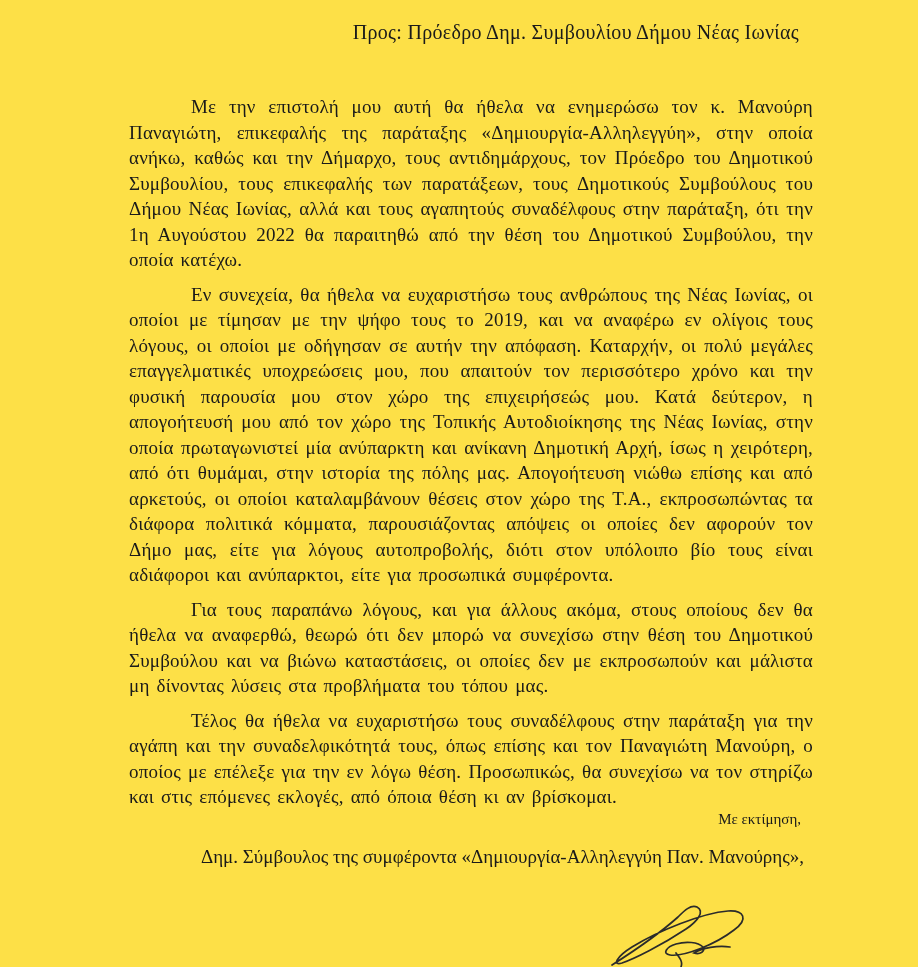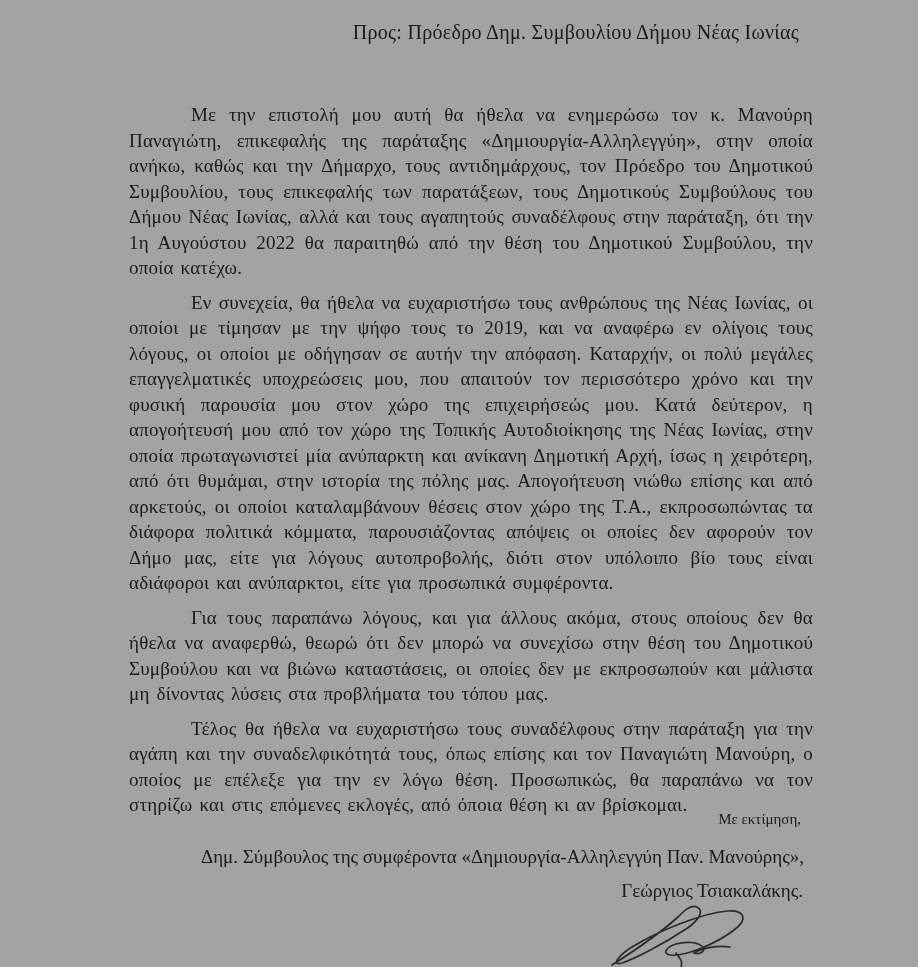--- a/index.html
+++ b/index.html
@@ -7,40 +7,40 @@
     width: 918px; height: 967px;
     background: #ffffff;
     font-family: "Liberation Serif", "DejaVu Serif", serif;
     color: #1a1a1a;
     overflow: hidden;
     position: relative;
   }
   .page {
     position: absolute; left: 0; top: 0;
     width: 918px; height: 967px;
-    background: #a3a3a3;
+    background: #fde047;
   }
   .recipient {
     position: absolute;
     top: 21px; right: 119px;
     font-size: 20px;
     letter-spacing: 0.3px;
     white-space: nowrap;
   }
   .body-text {
     position: absolute;
     top: 94px; left: 129px;
     width: 684px;
     font-size: 19px;
     line-height: 25.5px;
     text-align: justify;
     letter-spacing: 0.2px;
   }
   .body-text p {
-    margin: 8px 0 9px 0;
+    margin: 0 0 9px 0;
     text-indent: 62px;
     word-spacing: 2px;
   }
   .valediction {
     position: absolute;
     top: 811px; right: 117px;
     font-size: 15px;
   }
   .sig-title {
     position: absolute;
@@ -70,28 +70,27 @@
 <body>
 
 <div class="page">
 
   <div class="recipient">Προς: Πρόεδρο Δημ. Συμβουλίου Δήμου Νέας Ιωνίας</div>
 
   <div class="body-text">
     <p>Με την επιστολή μου αυτή θα ήθελα να ενημερώσω τον κ. Μανούρη Παναγιώτη, επικεφαλής της παράταξης «Δημιουργία-Αλληλεγγύη», στην οποία ανήκω, καθώς και την Δήμαρχο, τους αντιδημάρχους, τον Πρόεδρο του Δημοτικού Συμβουλίου, τους επικεφαλής των παρατάξεων, τους Δημοτικούς Συμβούλους του Δήμου Νέας Ιωνίας, αλλά και τους αγαπητούς συναδέλφους στην παράταξη, ότι την 1η Αυγούστου 2022 θα παραιτηθώ από την θέση του Δημοτικού Συμβούλου, την οποία κατέχω.</p>
     <p>Εν συνεχεία, θα ήθελα να ευχαριστήσω τους ανθρώπους της Νέας Ιωνίας, οι οποίοι με τίμησαν με την ψήφο τους το 2019, και να αναφέρω εν ολίγοις τους λόγους, οι οποίοι με οδήγησαν σε αυτήν την απόφαση. Καταρχήν, οι πολύ μεγάλες επαγγελματικές υποχρεώσεις μου, που απαιτούν τον περισσότερο χρόνο και την φυσική παρουσία μου στον χώρο της επιχειρήσεώς μου. Κατά δεύτερον, η απογοήτευσή μου από τον χώρο της Τοπικής Αυτοδιοίκησης της Νέας Ιωνίας, στην οποία πρωταγωνιστεί μία ανύπαρκτη και ανίκανη Δημοτική Αρχή, ίσως η χειρότερη, από ότι θυμάμαι, στην ιστορία της πόλης μας. Απογοήτευση νιώθω επίσης και από αρκετούς, οι οποίοι καταλαμβάνουν θέσεις στον χώρο της Τ.Α., εκπροσωπώντας τα διάφορα πολιτικά κόμματα, παρουσιάζοντας απόψεις οι οποίες δεν αφορούν τον Δήμο μας, είτε για λόγους αυτοπροβολής, διότι στον υπόλοιπο βίο τους είναι αδιάφοροι και ανύπαρκτοι, είτε για προσωπικά συμφέροντα.</p>
     <p>Για τους παραπάνω λόγους, και για άλλους ακόμα, στους οποίους δεν θα ήθελα να αναφερθώ, θεωρώ ότι δεν μπορώ να συνεχίσω στην θέση του Δημοτικού Συμβούλου και να βιώνω καταστάσεις, οι οποίες δεν με εκπροσωπούν και μάλιστα μη δίνοντας λύσεις στα προβλήματα του τόπου μας.</p>
-    <p>Τέλος θα ήθελα να ευχαριστήσω τους συναδέλφους στην παράταξη για την αγάπη και την συναδελφικότητά τους, όπως επίσης και τον Παναγιώτη Μανούρη, ο οποίος με επέλεξε για την εν λόγω θέση. Προσωπικώς, θα παραπάνω να τον στηρίζω και στις επόμενες εκλογές, από όποια θέση κι αν βρίσκομαι.</p>
+    <p>Τέλος θα ήθελα να ευχαριστήσω τους συναδέλφους στην παράταξη για την αγάπη και την συναδελφικότητά τους, όπως επίσης και τον Παναγιώτη Μανούρη, ο οποίος με επέλεξε για την εν λόγω θέση. Προσωπικώς, θα συνεχίσω να τον στηρίζω και στις επόμενες εκλογές, από όποια θέση κι αν βρίσκομαι.</p>
   </div>
 
   <div class="valediction">Με εκτίμηση,</div>
 
   <div class="sig-title">Δημ. Σύμβουλος της συμφέροντα «Δημιουργία-Αλληλεγγύη Παν. Μανούρης»,</div>
 
-  <div class="sig-name">Γεώργιος Τσιακαλάκης.</div>
 
   <div class="signature">
     <svg viewBox="0 0 160 66" xmlns="http://www.w3.org/2000/svg">
       <path d="M6,64 C28,50 52,34 72,16 C78,10 85,3 91,6 C99,10 92,20 80,28 C56,44 28,58 16,62 C6,65 10,56 26,46 C52,30 96,12 122,10 C138,9 143,18 128,29 C110,43 78,56 64,54 C56,53 60,46 70,43 C80,40 92,41 97,46 C100,50 94,54 88,52 C96,47 112,44 124,46"></path>
       <path d="M70,52 C74,57 77,61 75,66"></path>
     </svg>
   </div>
 
 </div>
 

